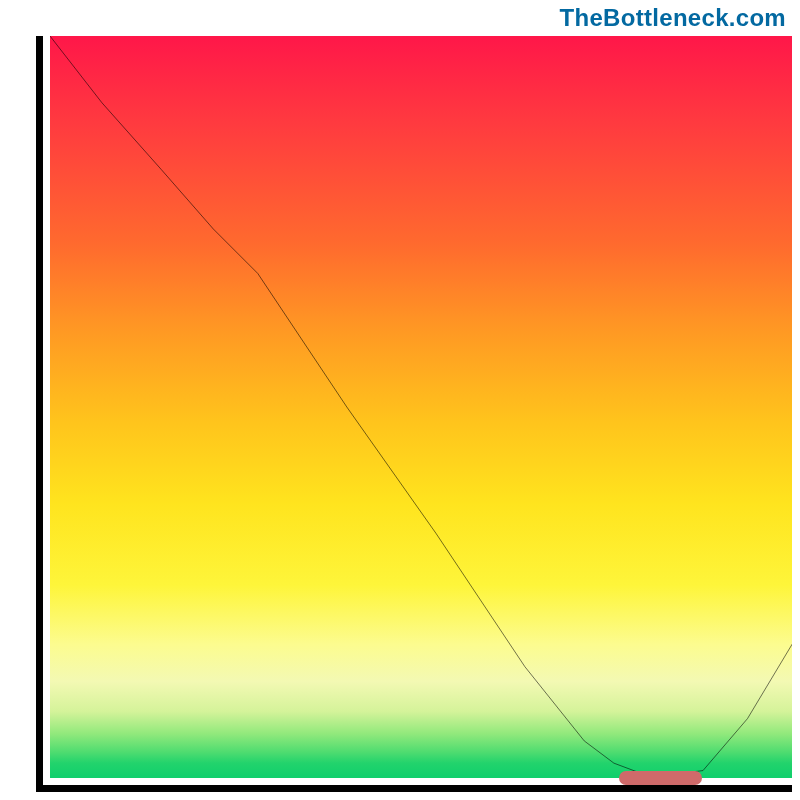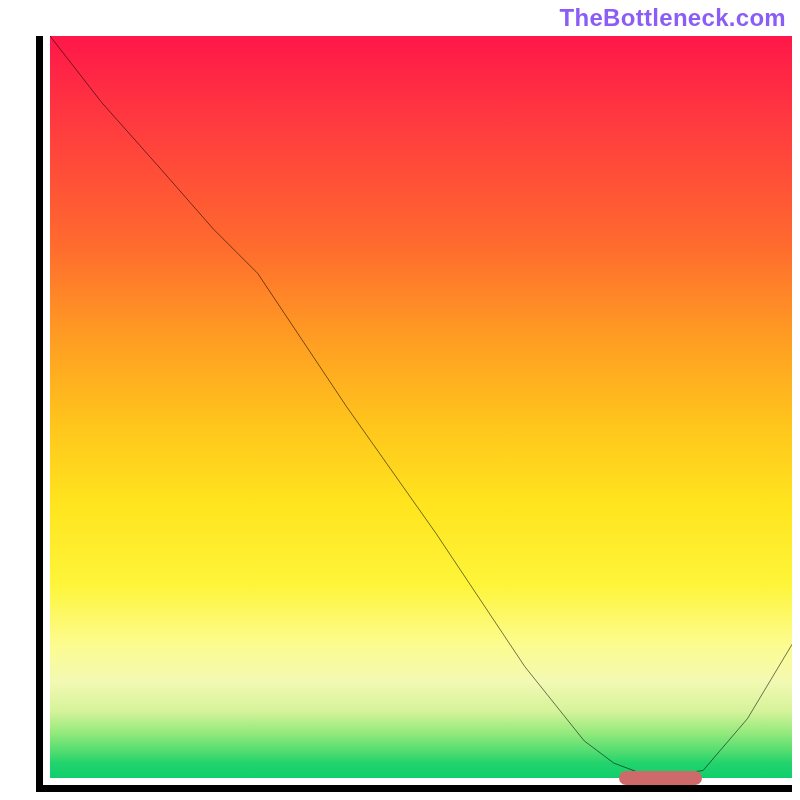--- a/index.html
+++ b/index.html
@@ -15,21 +15,21 @@
     position: relative;
     width: 800px;
     height: 800px;
   }
   .watermark {
     position: absolute;
     top: 4px;
     right: 14px;
     font-size: 24px;
     font-weight: 600;
-    color: #8b5cf6;
+    color: #0369a1;
     letter-spacing: 0.3px;
   }
   .frame {
     position: absolute;
     left: 36px;
     top: 36px;
     width: 756px;
     height: 756px;
     box-sizing: border-box;
     border-left: 7px solid #000;

